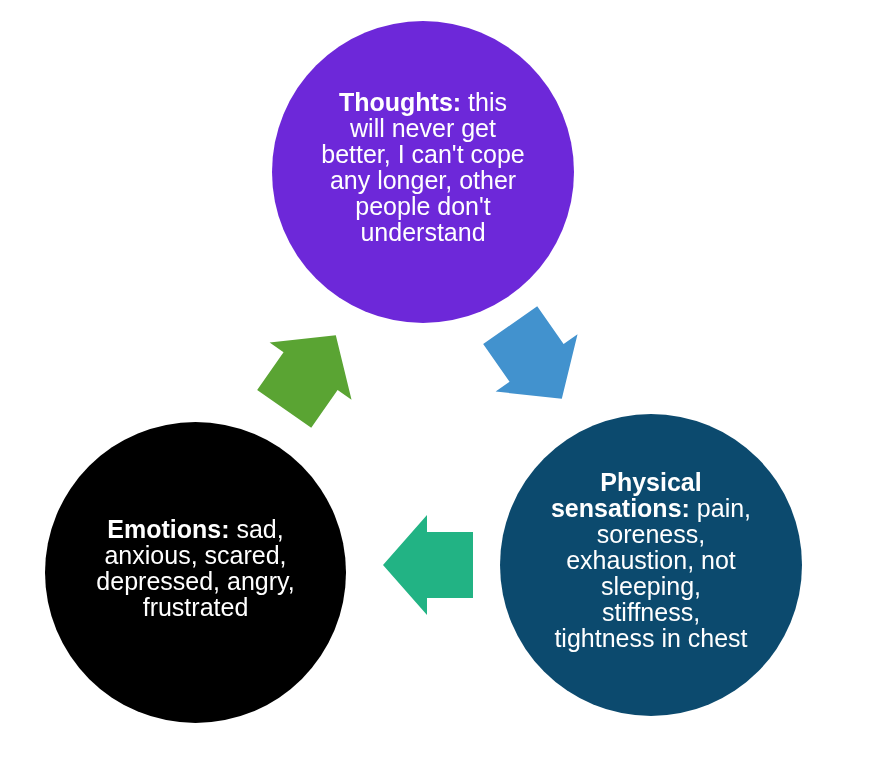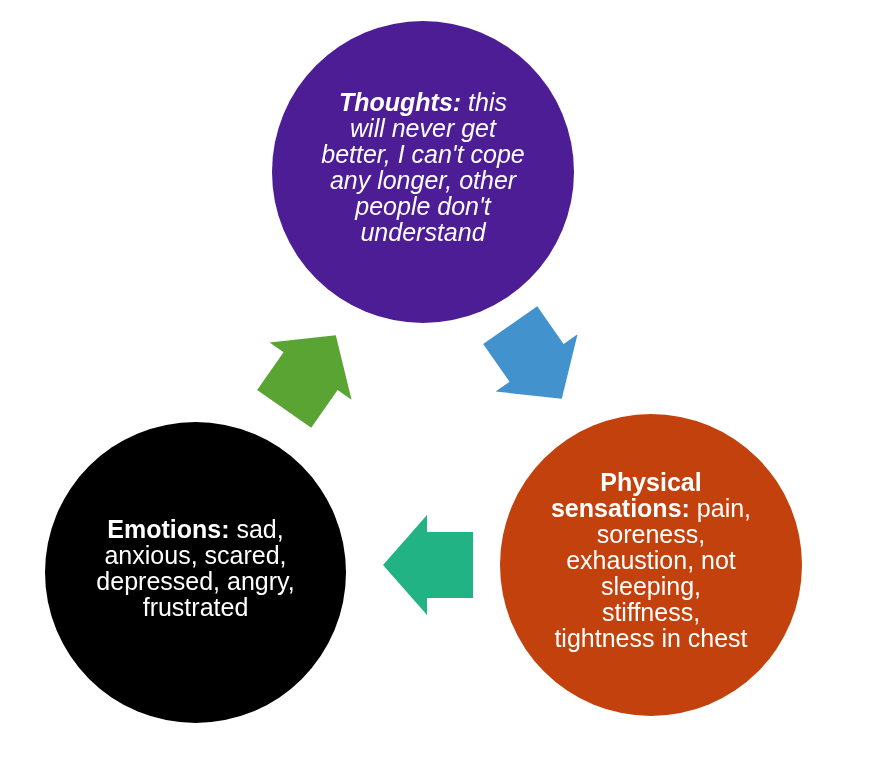--- a/index.html
+++ b/index.html
@@ -60,28 +60,28 @@
   }
   #arrow-thoughts-physical { left: 466px; top: 292px; }
   #arrow-physical-emotions { left: 358px; top: 495px; }
   #arrow-emotions-thoughts { left: 240px; top: 302px; }
 </style>
 </head>
 <body>
 
 <div id="canvas">
 
-  <div class="circle" id="circle-thoughts" style="background-color: #4c1d95; font-style: italic;">
+  <div class="circle" id="circle-thoughts" style="background-color: #6d28d9;">
     <div class="bubble-text">
       <b>Thoughts:</b>
       <span>this will never get better, I can't cope any longer, other people don't understand</span>
     </div>
   </div>
 
-  <div class="circle" id="circle-physical" style="background-color: #c2410c;">
+  <div class="circle" id="circle-physical" style="background-color: #0c4a6e;">
     <div class="bubble-text">
       <b>Physical sensations:</b>
       <span>pain, soreness, exhaustion, not sleeping, stiffness, tightness in chest</span>
     </div>
   </div>
 
   <div class="circle" id="circle-emotions" style="background-color: #000000;">
     <div class="bubble-text">
       <b>Emotions:</b>
       <span>sad, anxious, scared, depressed, angry, frustrated</span>

